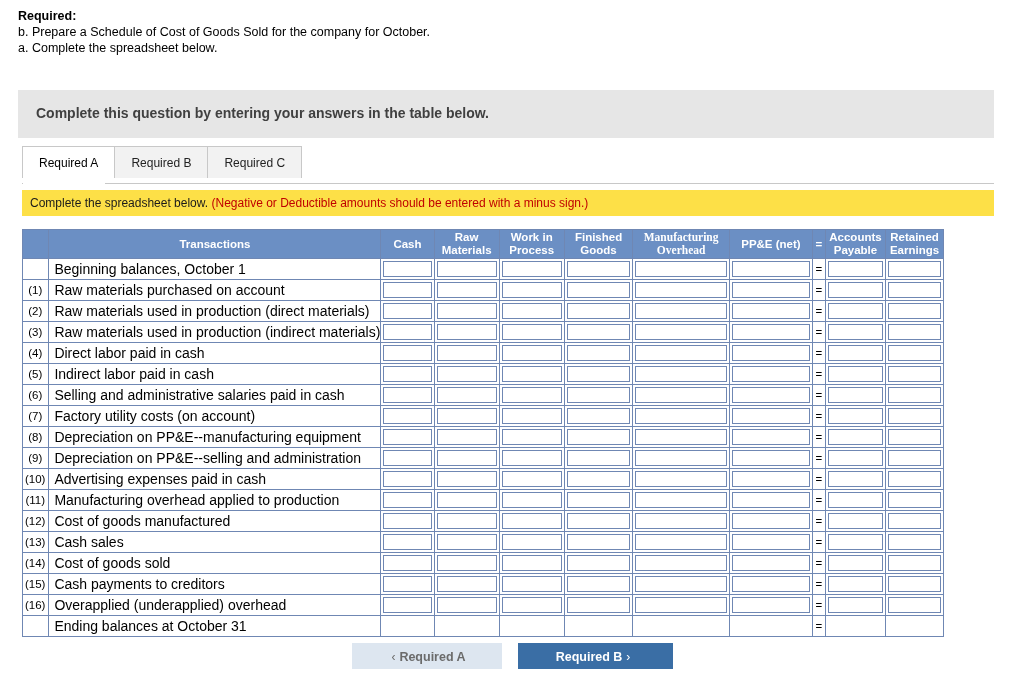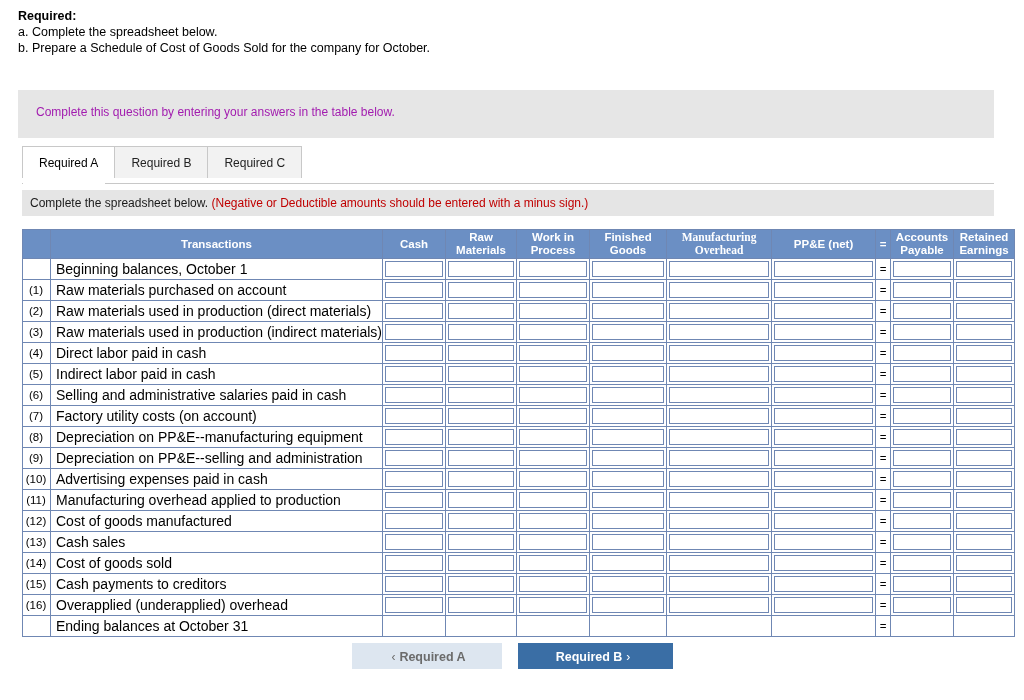--- a/index.html
+++ b/index.html
@@ -10,21 +10,21 @@
     width: 1024px;
     height: 700px;
     background: #ffffff;
     font-family: "Liberation Sans", sans-serif;
     font-size: 12px;
     color: #000000;
     overflow: hidden;
   }
   .page {
     position: relative;
-    width: 1024px;
+    width: 944px;
     height: 700px;
   }
 
   
   .required-block {
     position: absolute;
     left: 18px;
     top: 8px;
     width: 900px;
     line-height: 16px;
@@ -43,23 +43,23 @@
     left: 18px;
     top: 90px;
     width: 976px;
     height: 48px;
     background: #e6e6e6;
   }
   .grey-bar-text {
     position: absolute;
     left: 18px;
     top: 15px;
-    font-weight: normal;
-    font-size: 12px;
-    color: #a21caf;
+    font-weight: bold;
+    font-size: 14px;
+    color: #404040;
   }
 
   
   .tabs {
     position: absolute;
     left: 22px;
     top: 146px;
     display: flex;
     align-items: flex-end;
   }
@@ -95,21 +95,21 @@
     z-index: 4;
   }
 
   
   .blue-strip {
     position: absolute;
     left: 22px;
     top: 190px;
     width: 972px;
     height: 26px;
-    background: #e5e5e5;
+    background: #fde047;
   }
   .blue-strip-text {
     position: absolute;
     left: 8px;
     top: 6px;
     font-size: 12px;
     color: #1a1a1a;
     white-space: nowrap;
   }
   .red {
@@ -238,22 +238,22 @@
     padding: 0 4px;
   }
 </style>
 </head>
 <body>
 
 <div class="page">
 
   <div class="required-block">
     <div class="required-title">Required:</div>
+    <div class="required-line">b. Prepare a Schedule of Cost of Goods Sold for the company for October.</div>
     <div class="required-line">a. Complete the spreadsheet below.</div>
-    <div class="required-line">b. Prepare a Schedule of Cost of Goods Sold for the company for October.</div>
   </div>
 
   <div class="grey-bar">
     <div class="grey-bar-text">Complete this question by entering your answers in the table below.</div>
   </div>
 
   <div class="tabs">
     <div class="tab active">
       <span>Required A</span>
     </div>

